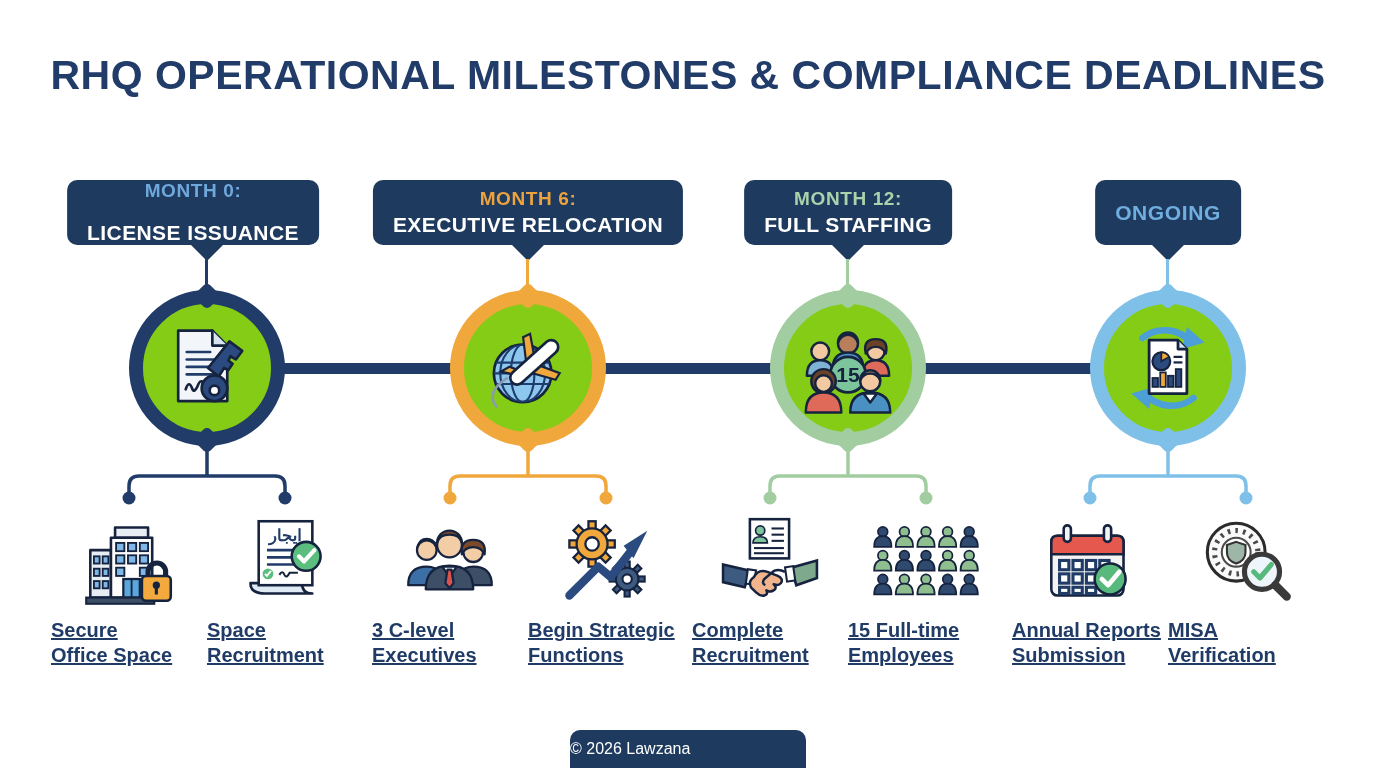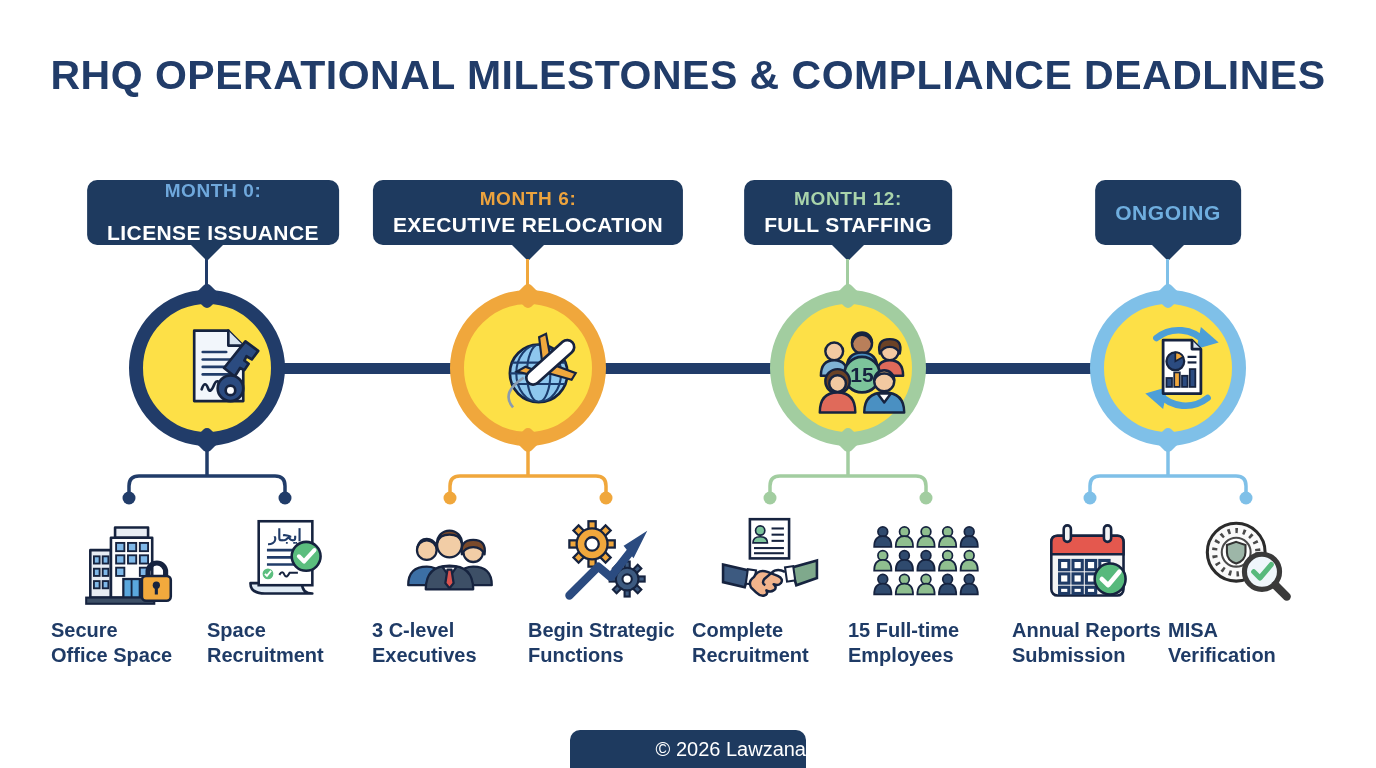--- a/index.html
+++ b/index.html
@@ -20,48 +20,48 @@
   .bubble .l1 { display:block; font-size:19px; font-weight:700; letter-spacing:0.6px; line-height:1.3; }
   .bubble .l2 { display:block; font-size:21px; font-weight:700; color:#ffffff; letter-spacing:0.4px; line-height:1.3; }
   .tail {
     position:absolute; top:244px; width:0; height:0; z-index:2;
     border-left:17px solid transparent; border-right:17px solid transparent;
     border-top:17px solid #1E3A5F;
   }
   .stem { position:absolute; top:259px; width:3px; height:30px; z-index:2; }
   .ring {
     position:absolute; top:290px; width:156px; height:156px; border-radius:50%;
-    background:#fde047; box-sizing:border-box; border:14px solid #000; z-index:2;
-    display:flex; align-items:center; justify-content:flex-end;
+    background:#84cc16; box-sizing:border-box; border:14px solid #000; z-index:2;
+    display:flex; align-items:center; justify-content:center;
   }
   .bump {
     position:absolute; width:20px; height:20px; border-radius:5px;
     transform:rotate(45deg); z-index:3;
   }
   .branch { position:absolute; top:450px; width:320px; height:58px; z-index:2; }
   .sub { position:absolute; top:512px; width:156px; text-align:left; }
   .icon-box { height:100px; display:flex; align-items:center; justify-content:center; }
-  .sub-label { margin-top:6px; font-size:20px; font-weight:700; color:#1F3B66; line-height:1.25; }
+  .sub-label { margin-top:6px; font-size:20px; font-weight:700; color:#1F3B66; line-height:1.25;text-decoration:underline; }
   .sub-label span { display:block; }
   .footer {
     position:absolute; left:570px; top:730px; width:236px; height:38px;
-    background:#1E3A5F; border-radius:10px 10px 0 0; color:#ffffff; font-size:20px;
-    display:flex; align-items:center; justify-content:flex-end; z-index:4;
+    background:#1E3A5F; border-radius:10px 10px 0 0; color:#ffffff; font-size:16px;
+    display:flex; align-items:center; justify-content:flex-start; z-index:4;
   }
 </style>
 </head>
 <body>
 
 <div class="canvas">
 
   <div class="title">RHQ OPERATIONAL MILESTONES &amp; COMPLIANCE DEADLINES</div>
 
   <div class="hline" style="left:207px; width:961px;"></div>
 
-  <div class="bubble" style="left:213px;gap:16px;">
+  <div class="bubble" style="left:193px;gap:16px;">
     <span class="l1" style="color:#6FA8DC;">MONTH 0:</span>
     <span class="l2">LICENSE ISSUANCE</span>
   </div>
   <div class="tail" style="left:190px;"></div>
   <div class="stem" style="left:205px; background:#213C69;"></div>
   <div class="bump" style="left:197px; top:286px; background:#213C69;"></div>
   <div class="bump" style="left:197px; top:430px; background:#213C69;"></div>
   <div class="ring" style="left:129px; border-color:#213C69;">
     <svg width="96" height="96" viewBox="0 0 90 90">
       <g stroke="#16233f" stroke-width="2.5" stroke-linejoin="round" stroke-linecap="round">

